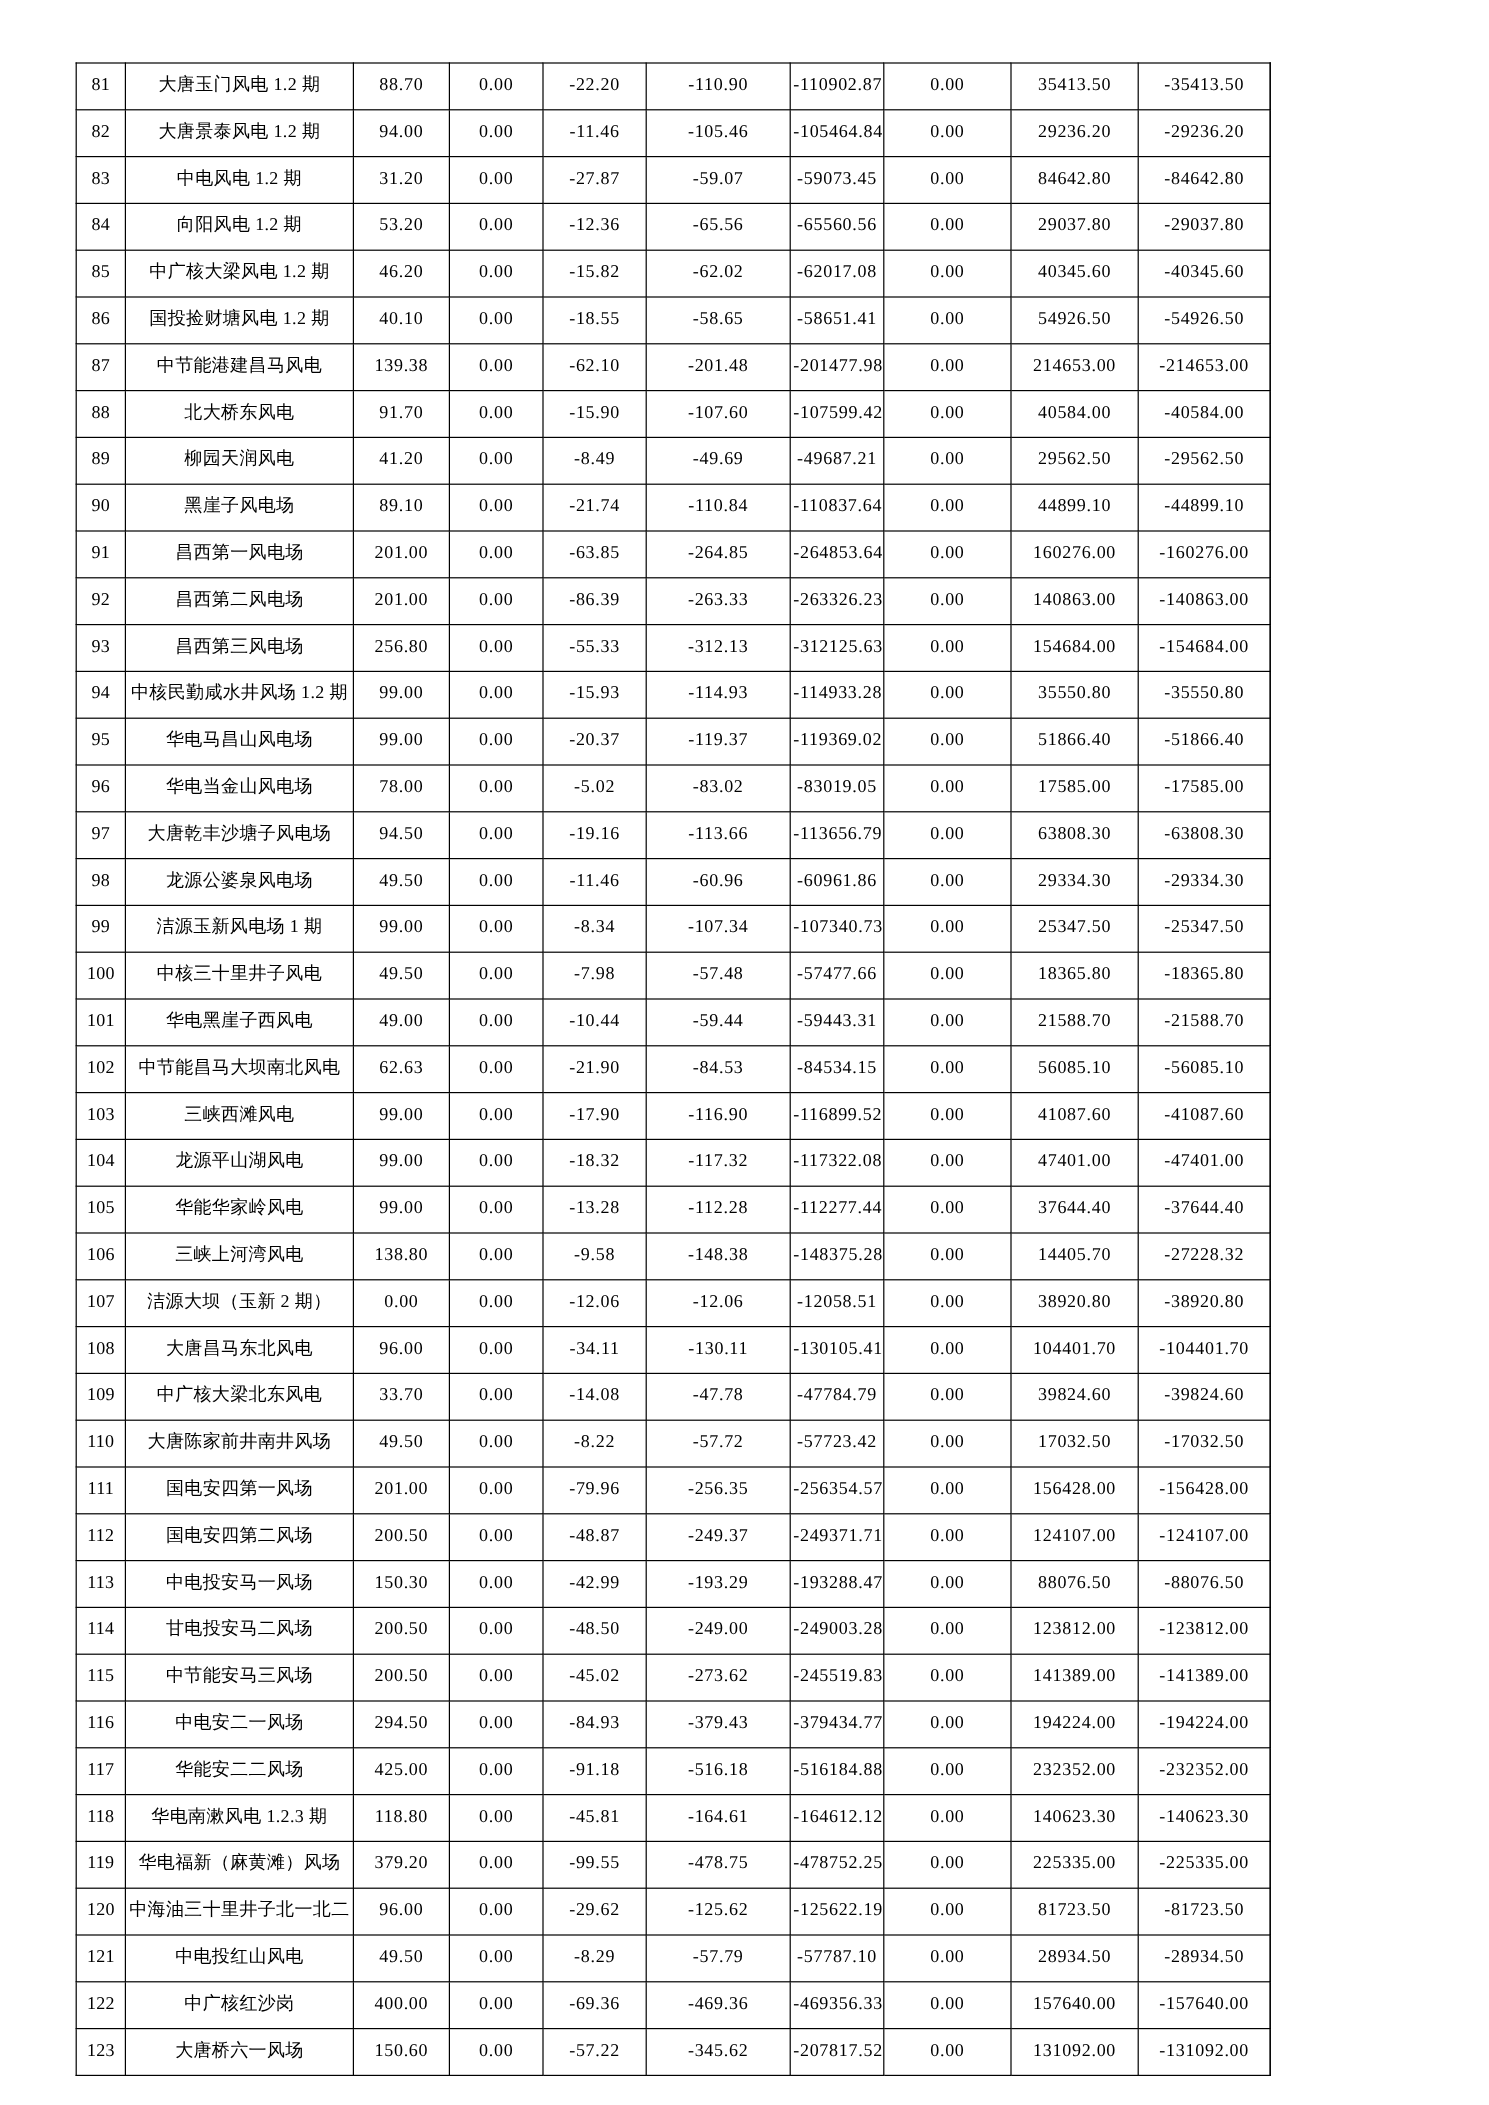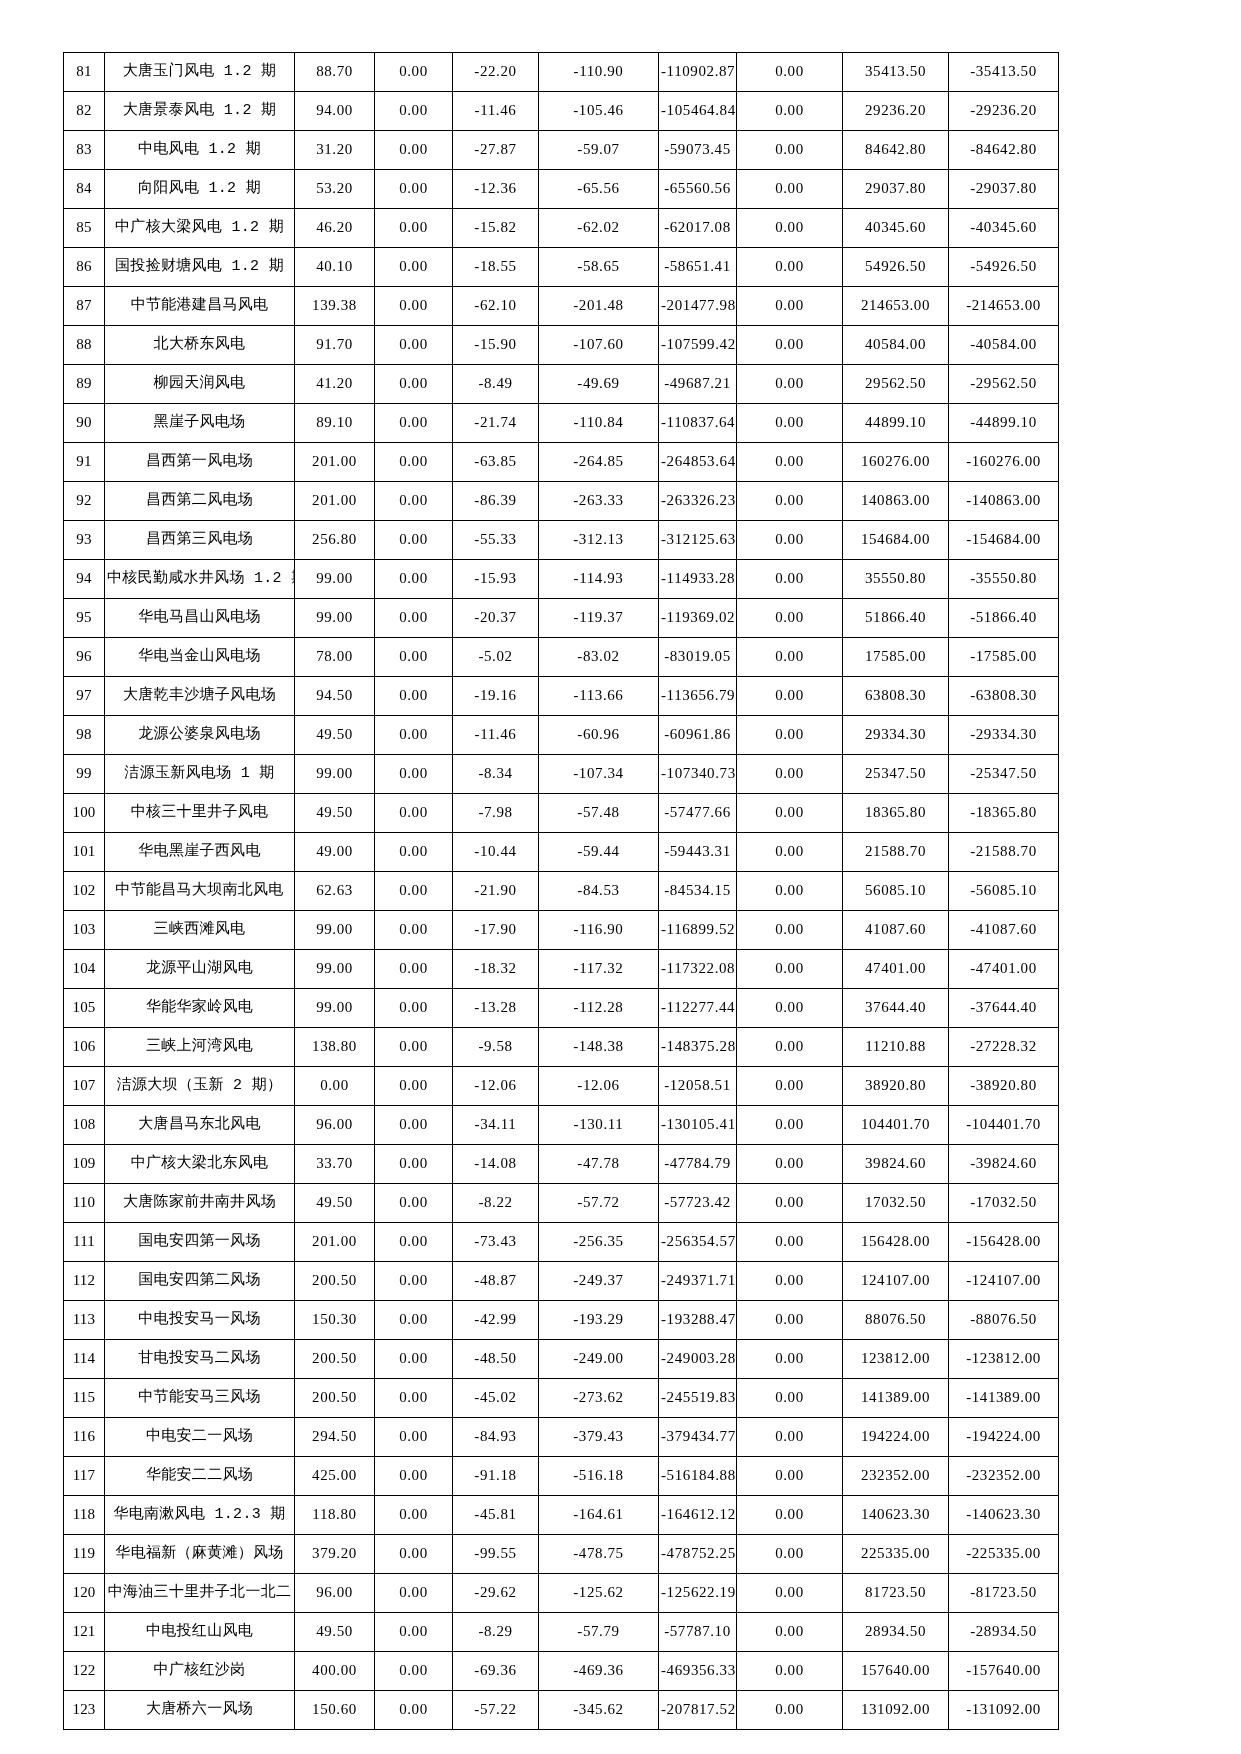--- a/index.html
+++ b/index.html
@@ -56,21 +56,20 @@
   col.c-v7    { width: 106px; }
   col.c-v8    { width: 110px; }
 
   td.cell-index {
     font-size: 15px;
     letter-spacing: 0.2px;
   }
   td.cell-name {
     font-size: 15.5px;
     letter-spacing: 0.3px;
-    font-family: Liberation Mono, monospace;
   }
   td.cell-num {
     font-size: 15px;
     letter-spacing: 0.6px;
     font-variant-numeric: tabular-nums;
   }
 </style>
 </head>
 <body>
 
@@ -417,21 +416,21 @@
           </tr>
           <tr>
             <td class="cell-index">106</td>
             <td class="cell-name">三峡上河湾风电</td>
             <td class="cell-num">138.80</td>
             <td class="cell-num">0.00</td>
             <td class="cell-num">-9.58</td>
             <td class="cell-num">-148.38</td>
             <td class="cell-num">-148375.28</td>
             <td class="cell-num">0.00</td>
-            <td class="cell-num">11210.88</td>
+            <td class="cell-num">14405.70</td>
             <td class="cell-num">-27228.32</td>
             <td class="cell-num">-162780.98</td>
           </tr>
           <tr>
             <td class="cell-index">107</td>
             <td class="cell-name">洁源大坝（玉新 2 期）</td>
             <td class="cell-num">0.00</td>
             <td class="cell-num">0.00</td>
             <td class="cell-num">-12.06</td>
             <td class="cell-num">-12.06</td>
@@ -478,21 +477,21 @@
             <td class="cell-num">0.00</td>
             <td class="cell-num">17032.50</td>
             <td class="cell-num">-17032.50</td>
             <td class="cell-num">-74755.92</td>
           </tr>
           <tr>
             <td class="cell-index">111</td>
             <td class="cell-name">国电安四第一风场</td>
             <td class="cell-num">201.00</td>
             <td class="cell-num">0.00</td>
-            <td class="cell-num">-73.43</td>
+            <td class="cell-num">-79.96</td>
             <td class="cell-num">-256.35</td>
             <td class="cell-num">-256354.57</td>
             <td class="cell-num">0.00</td>
             <td class="cell-num">156428.00</td>
             <td class="cell-num">-156428.00</td>
             <td class="cell-num">-412782.57</td>
           </tr>
           <tr>
             <td class="cell-index">112</td>
             <td class="cell-name">国电安四第二风场</td>

